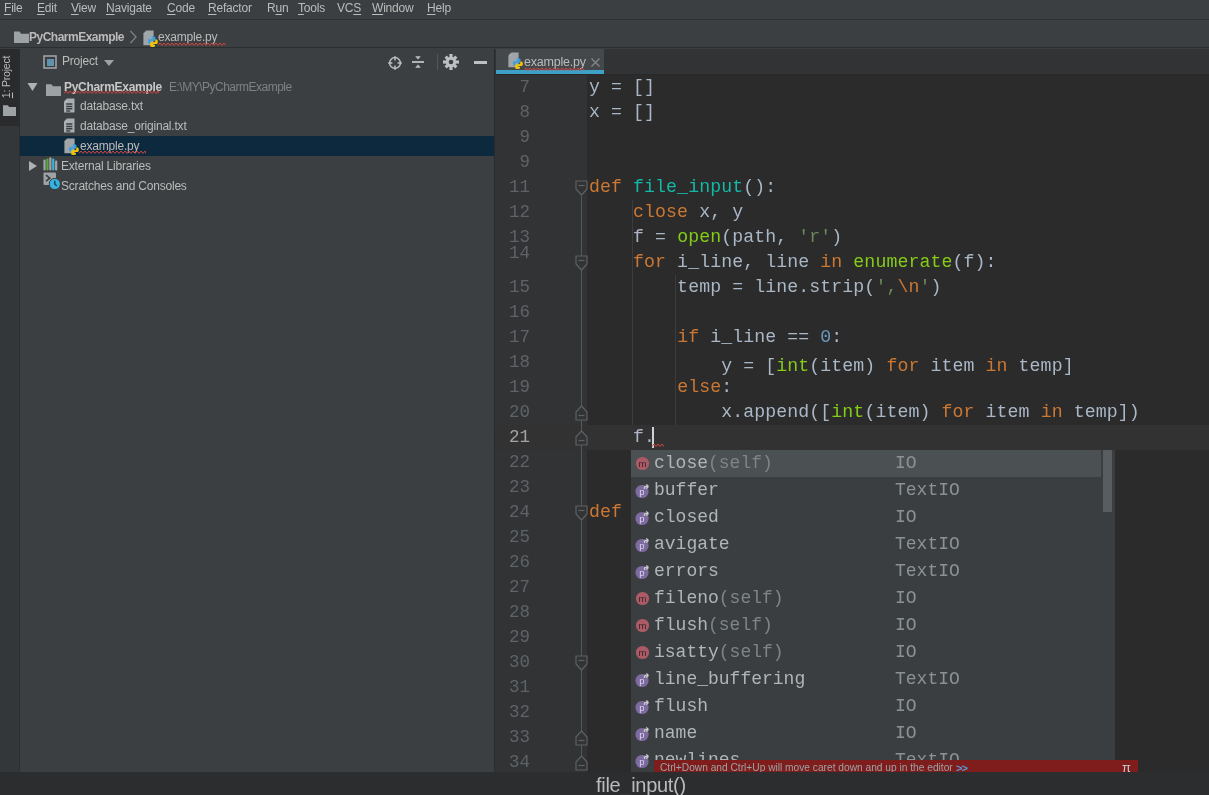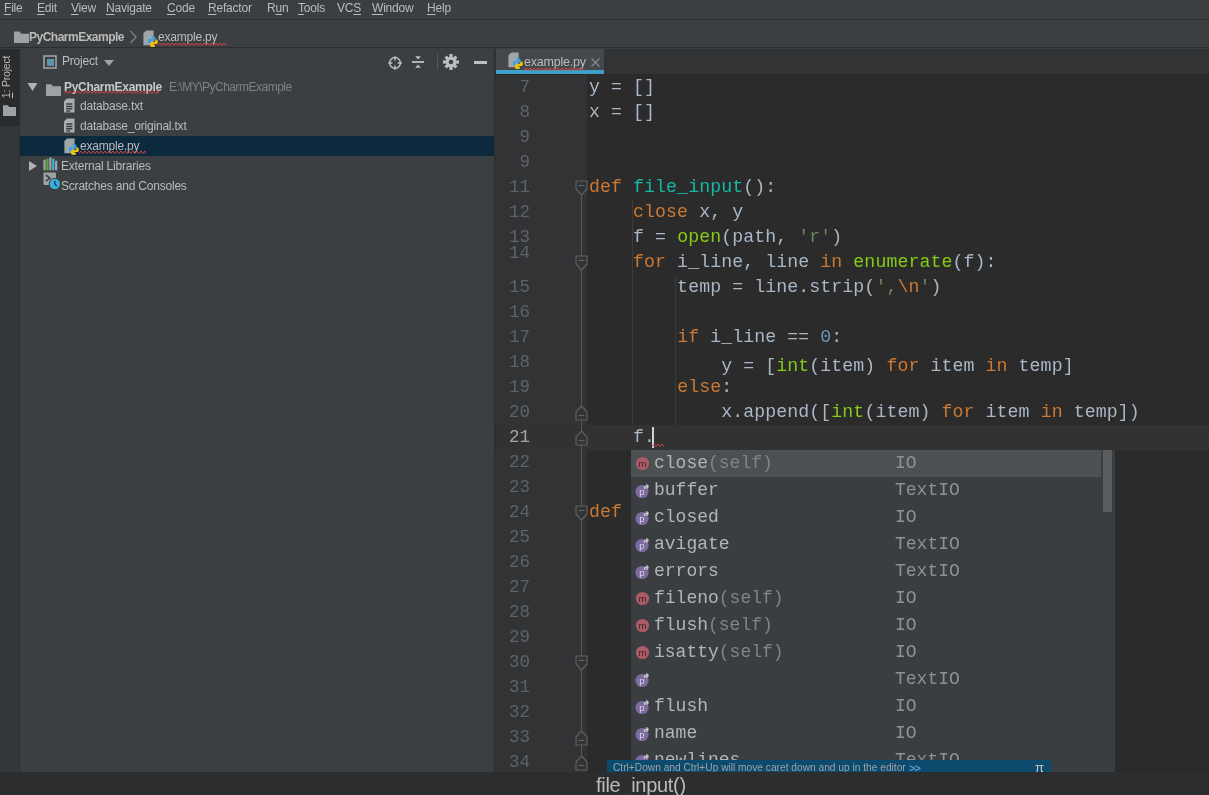--- a/index.html
+++ b/index.html
@@ -332,20 +332,21 @@
       <circle cx="7.5" cy="7.5" r="6.6" fill="#ab5a66"></circle>
       <text x="7.5" y="11" font-size="9.5" font-family="Liberation Sans" fill="#33262a" text-anchor="middle">m</text>
     </svg>
     <pre class="pname" style="left:654px;top:639px">isatty<span class="pgray">(self)</span></pre>
     <pre class="ptype" style="top:639px">IO</pre>
     <svg class="abs" style="left:635px;top:672px" width="17" height="16" viewBox="0 0 17 16">
       <circle cx="7" cy="8.5" r="6.6" fill="#7d6a9e"></circle>
       <text x="7" y="12.2" font-size="9.5" font-family="Liberation Sans" fill="#ded4f0" text-anchor="middle">p</text>
       <path d="M9.5 3.5 H13.5 M13.5 3.5 L11.3 1.4 M13.5 3.5 L11.3 5.6 M9.5 3.5 V6" stroke="#c8cacc" stroke-width="1.3" fill="none"></path>
     </svg>
+    <pre class="pname" style="left:654px;top:666px">line_buffering</pre>
     <pre class="ptype" style="top:666px">TextIO</pre>
     <svg class="abs" style="left:635px;top:699px" width="17" height="16" viewBox="0 0 17 16">
       <circle cx="7" cy="8.5" r="6.6" fill="#7d6a9e"></circle>
       <text x="7" y="12.2" font-size="9.5" font-family="Liberation Sans" fill="#ded4f0" text-anchor="middle">p</text>
       <path d="M9.5 3.5 H13.5 M13.5 3.5 L11.3 1.4 M13.5 3.5 L11.3 5.6 M9.5 3.5 V6" stroke="#c8cacc" stroke-width="1.3" fill="none"></path>
     </svg>
     <pre class="pname" style="left:654px;top:693px">flush</pre>
     <pre class="ptype" style="top:693px">IO</pre>
     <svg class="abs" style="left:635px;top:726px" width="17" height="16" viewBox="0 0 17 16">
       <circle cx="7" cy="8.5" r="6.6" fill="#7d6a9e"></circle>
@@ -355,21 +356,21 @@
     <pre class="pname" style="left:654px;top:720px">name</pre>
     <pre class="ptype" style="top:720px">IO</pre>
     <svg class="abs" style="left:635px;top:753px" width="17" height="16" viewBox="0 0 17 16">
       <circle cx="7" cy="8.5" r="6.6" fill="#7d6a9e"></circle>
       <text x="7" y="12.2" font-size="9.5" font-family="Liberation Sans" fill="#ded4f0" text-anchor="middle">p</text>
       <path d="M9.5 3.5 H13.5 M13.5 3.5 L11.3 1.4 M13.5 3.5 L11.3 5.6 M9.5 3.5 V6" stroke="#c8cacc" stroke-width="1.3" fill="none"></path>
     </svg>
     <pre class="pname" style="left:654px;top:747px">newlines</pre>
     <pre class="ptype" style="top:747px">TextIO</pre>
     <div class="abs" style="left:1103px;top:450px;width:9px;height:62px;background:#5a5d5f"></div>
-    <div class="abs" style="left:607px;top:760px;width:444px;height:16px;background:#0c4a6e;color:#9da2a5;font-size:10.2px;line-height:16px">
+    <div class="abs" style="left:654px;top:760px;width:484px;height:16px;background:#7f1d1d;color:#9da2a5;font-size:10.2px;line-height:16px">
 <span style="position:absolute;left:6px">Ctrl+Down and Ctrl+Up will move caret down and up in the editor</span>
 <span style="position:absolute;left:302px;top:0px;color:#5c9bd6;font-size:11px;font-weight:bold;text-decoration:underline;letter-spacing:-1px">&gt;&gt;</span>
 <span style="position:absolute;right:7px;color:#c8cbcd;font-size:13px">π</span>
     </div>
 
 <div class="abs" style="left:0;top:772px;width:1209px;height:23px;background:#2b2d2e"></div>
 <span class="ui" style="left:596px;top:774px;font-size:20px;letter-spacing:-0.3px">file_input()</span>
 </div>
 
 </body></html>

